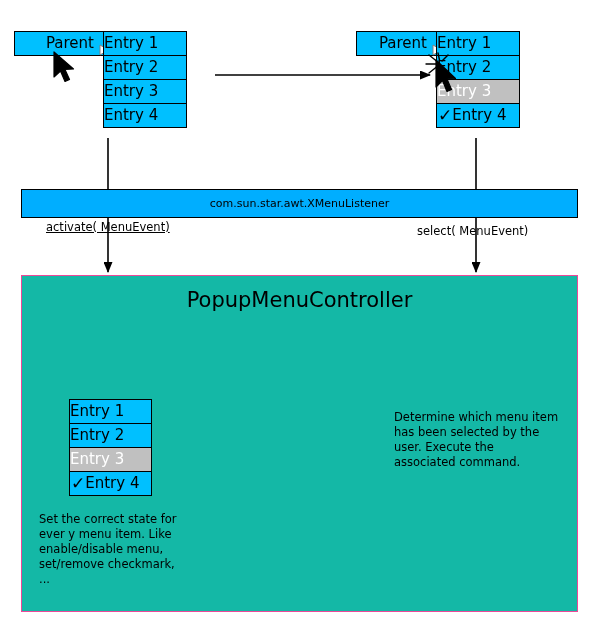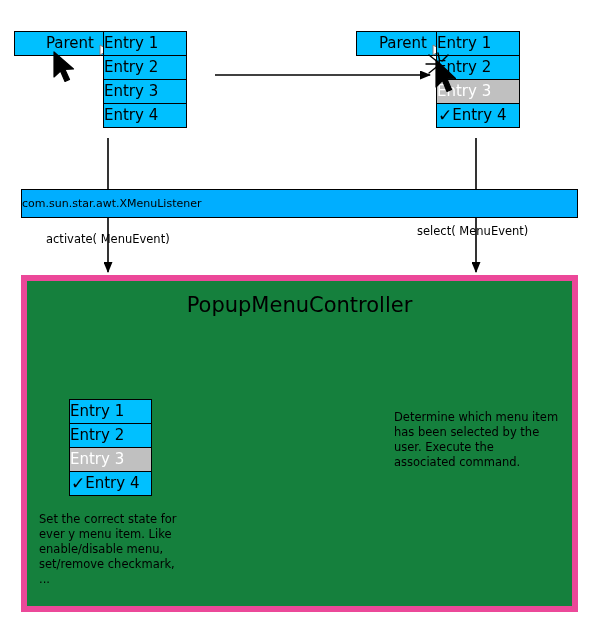--- a/index.html
+++ b/index.html
@@ -64,27 +64,28 @@
   }
 
   
   .listener-band {
     position: absolute;
     box-sizing: border-box;
     background: #00aeff;
     border: 1px solid #000000;
     display: flex;
     align-items: center;
+    justify-content: center;
     font-size: 11px;
   }
   .controller-box {
     position: absolute;
     box-sizing: border-box;
-    background: #15803d;
-    border: 6px solid #ec4899;
+    background: #14b8a6;
+    border: 1px solid #ec4899;
   }
   .controller-title {
     position: absolute;
     left: 0;
     top: 12px;
     width: 100%;
     text-align: center;
     font-size: 21px;
     letter-spacing: 0px;
   }
@@ -198,21 +199,21 @@
   <div style="position:absolute; left:434px; top:58px;">
     <svg width="30" height="44" viewBox="0 0 30 44">
       <path d="M2,2 L2,29 L8.5,22.5 L13,33.5 L17.5,31.5 L13,21 L21.5,20.5 z" fill="#000000" stroke="#000000" stroke-width="1.2" stroke-linejoin="round"></path>
     </svg>
   </div>
 
   <div class="listener-band" style="left:21px; top:189px; width:557px; height:29px;">
     <span>com.sun.star.awt.XMenuListener</span>
   </div>
 
-  <div class="edge-label" style="left:46px; top:232px;">
+  <div class="edge-label" style="left:46px; top:220px;text-decoration:underline;">
     <span>activate( MenuEvent)</span>
   </div>
   <div class="edge-label" style="left:417px; top:224px;">
     <span>select( MenuEvent)</span>
   </div>
 
   <div class="controller-box" style="left:21px; top:275px; width:557px; height:337px;">
     <div class="controller-title">PopupMenuController</div>
   </div>
 

